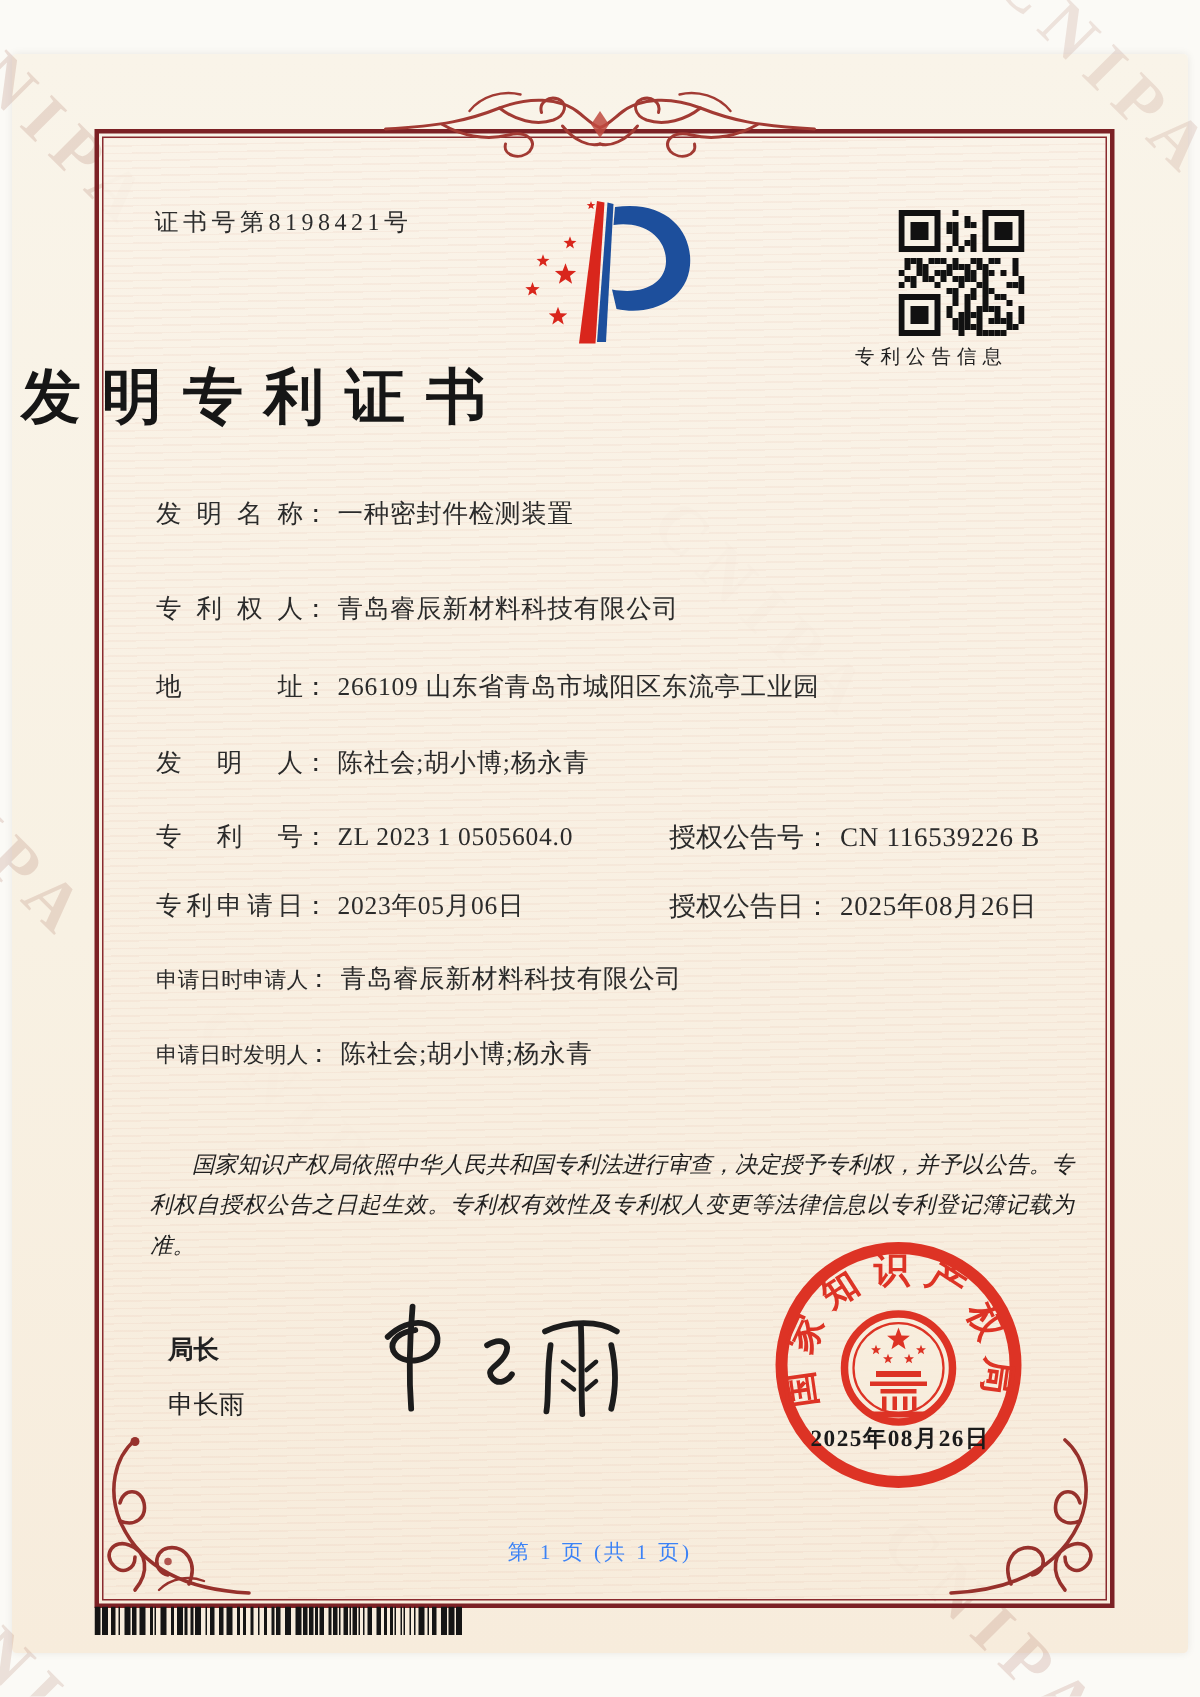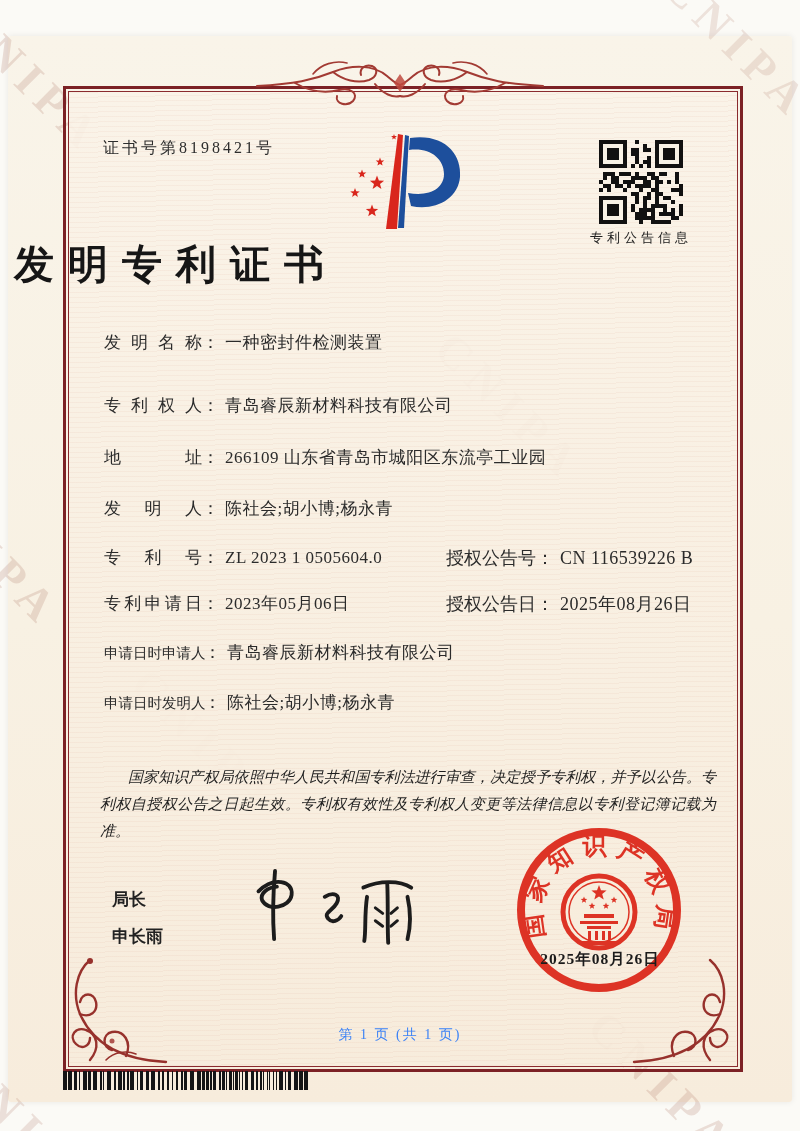--- a/index.html
+++ b/index.html
@@ -14,35 +14,35 @@
          background:linear-gradient(180deg,rgba(250,243,232,.9),rgba(247,236,220,.9));}
   .frame-inner::after{content:"";position:absolute;inset:0;
          background:repeating-linear-gradient(179deg,rgba(220,160,140,0.10) 0 1px,rgba(255,255,255,0) 1px 5px);}
   .content{position:absolute;inset:0;}
   .wm{position:absolute;font-family:"Liberation Serif",serif;font-weight:bold;
       font-size:46px;letter-spacing:9px;color:#b07868;transform:rotate(45deg);
       transform-origin:left top;pointer-events:none;white-space:nowrap;}
   .cert-no{position:absolute;left:103px;top:138px;font-size:16px;letter-spacing:3px;color:#2d2d2d;}
   .title{position:absolute;left:0;right:0;top:237px;font-size:40px;
          font-weight:bold;letter-spacing:14px;text-indent:14px;color:#161616;}
-  .qr-label{position:absolute;left:570px;top:229px;width:142px;text-align:center;
+  .qr-label{position:absolute;left:570px;top:229px;width:142px;text-align:left;
             font-size:13px;letter-spacing:4px;color:#222;}
   .row{position:absolute;left:104px;font-size:17px;color:#2b2b2b;white-space:nowrap;}
   .flabel{display:inline-block;width:98px;text-align:justify;text-align-last:justify;vertical-align:bottom;}
   .flabel-wide{display:inline-block;width:100px;font-size:14.5px;text-align:justify;
                text-align-last:justify;vertical-align:baseline;}
   .colon{margin-right:6px;}
   .fvalue{letter-spacing:0.5px;}
   .rcol{position:absolute;left:446px;font-size:18px;color:#2b2b2b;white-space:nowrap;}
   .statement{position:absolute;left:100px;top:764px;width:616px;font-size:15px;line-height:27px;
              text-align:justify;text-indent:28px;font-style:italic;color:#1f1f1f;
              font-family:"Liberation Serif",serif;}
   .off-title{position:absolute;left:112px;top:888px;font-size:17px;font-weight:600;
              font-family:"Liberation Sans",sans-serif;color:#222;}
-  .off-name{position:absolute;left:112px;top:925px;font-size:17px;font-weight:700;
+  .off-name{position:absolute;left:112px;top:925px;font-size:17px;font-weight:400;
             font-family:"Liberation Sans",sans-serif;color:#222;}
   .seal-date{position:absolute;left:527px;top:949px;width:146px;text-align:center;
              font-size:15.5px;font-weight:bold;color:#1b1b1b;letter-spacing:1px;z-index:6;}
   .footer{position:absolute;left:0;right:0;top:1026px;text-align:center;font-size:14px;
           letter-spacing:2px;color:#3b82f6;}
   svg{display:block;}
   .abs{position:absolute;}
 </style>
 </head>
 <body>

